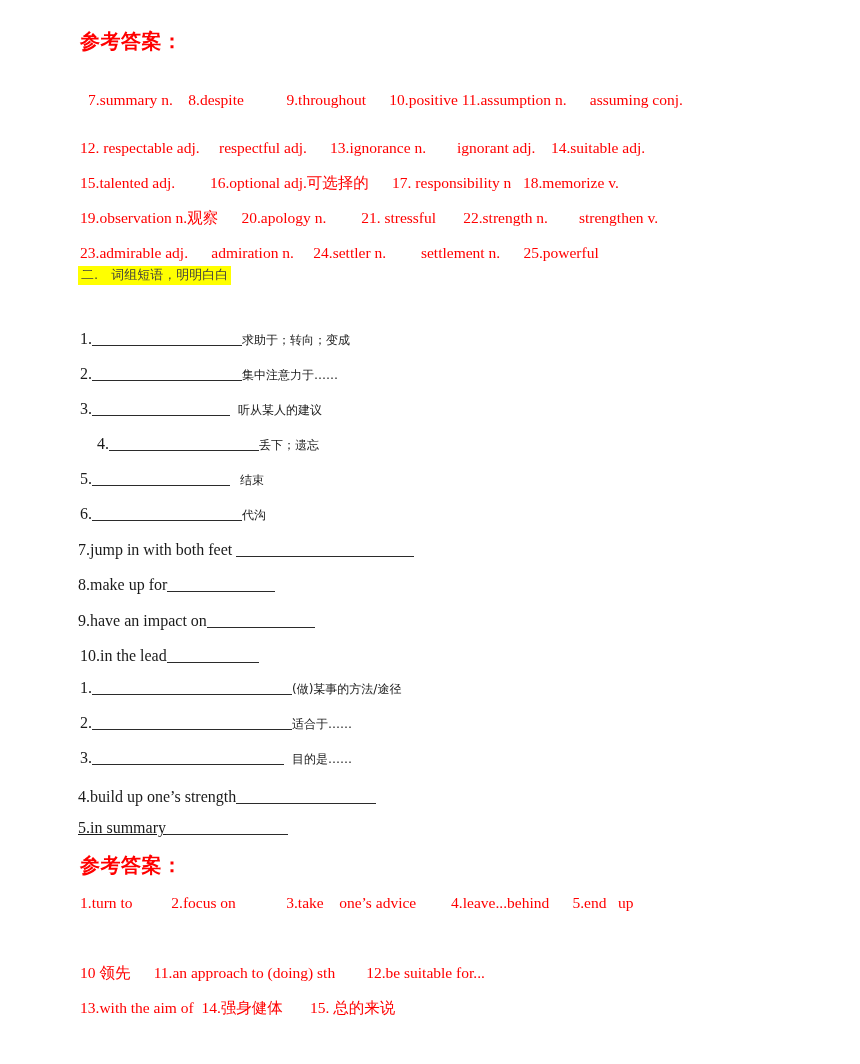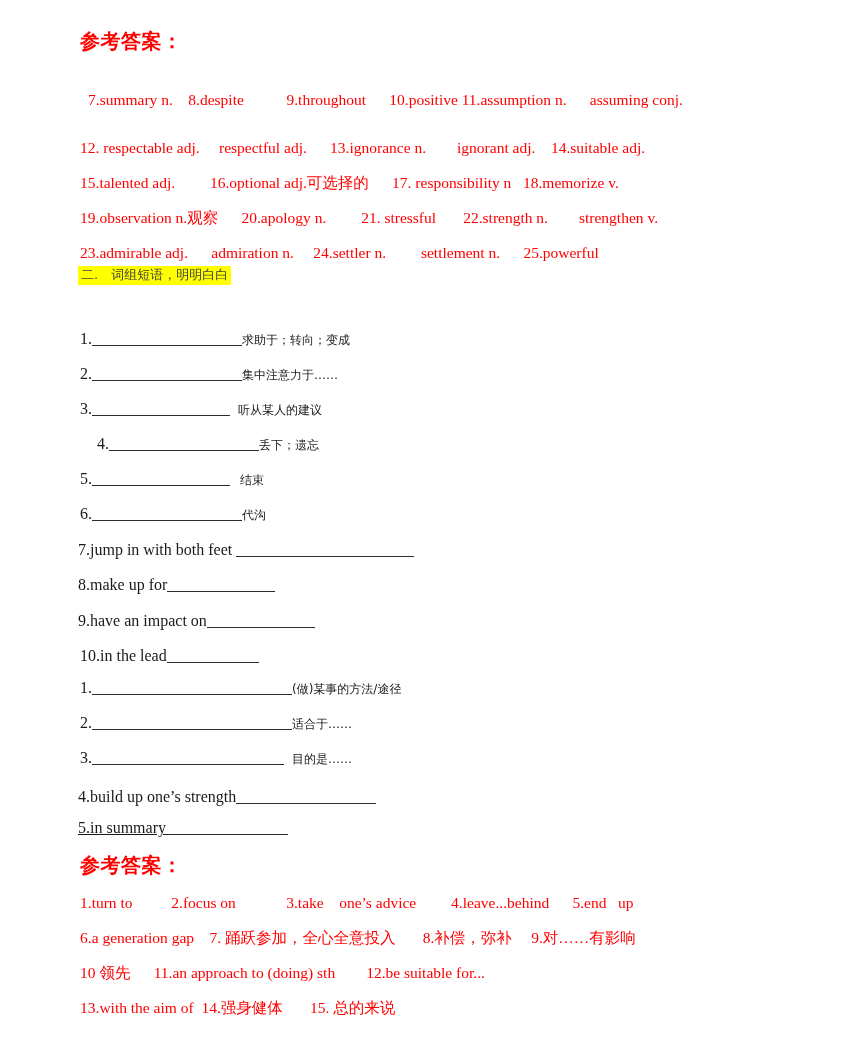--- a/index.html
+++ b/index.html
@@ -115,17 +115,16 @@
     </div>
 
   <div id="group-four">
       <div class="row prompt-line" style="left: 78px; top: 788px;"><span>4.</span><span>build up one’s strength</span><span class="blank" style="width: 140px;"></span></div>
       <div class="row prompt-line" style="left: 78px; top: 819px; text-decoration: underline;"><span>5.</span><span>in summary</span><span class="blank" style="width: 122px;"></span></div>
     </div>
 
   <div class="row answer-heading" style="left:80px; top:855px;">参考答案：</div>
 
   <div class="row answer-line" style="left:80px; top:895px;">1.turn to          2.focus on             3.take    one’s advice         4.leave...behind      5.end   up</div>
-  <div class="row answer-line" style="left:80px; top:930px;">6.a generation gap    7. 踊跃参加，全心全意投入       8.补偿，弥补     9.对……有影响</div>
   <div class="row answer-line" style="left:80px; top:965px;">10 领先      11.an approach to (doing) sth        12.be suitable for...</div>
   <div class="row answer-line" style="left:80px; top:1000px;">13.with the aim of  14.强身健体       15. 总的来说</div>
 
 </div>
 
 </body></html>

